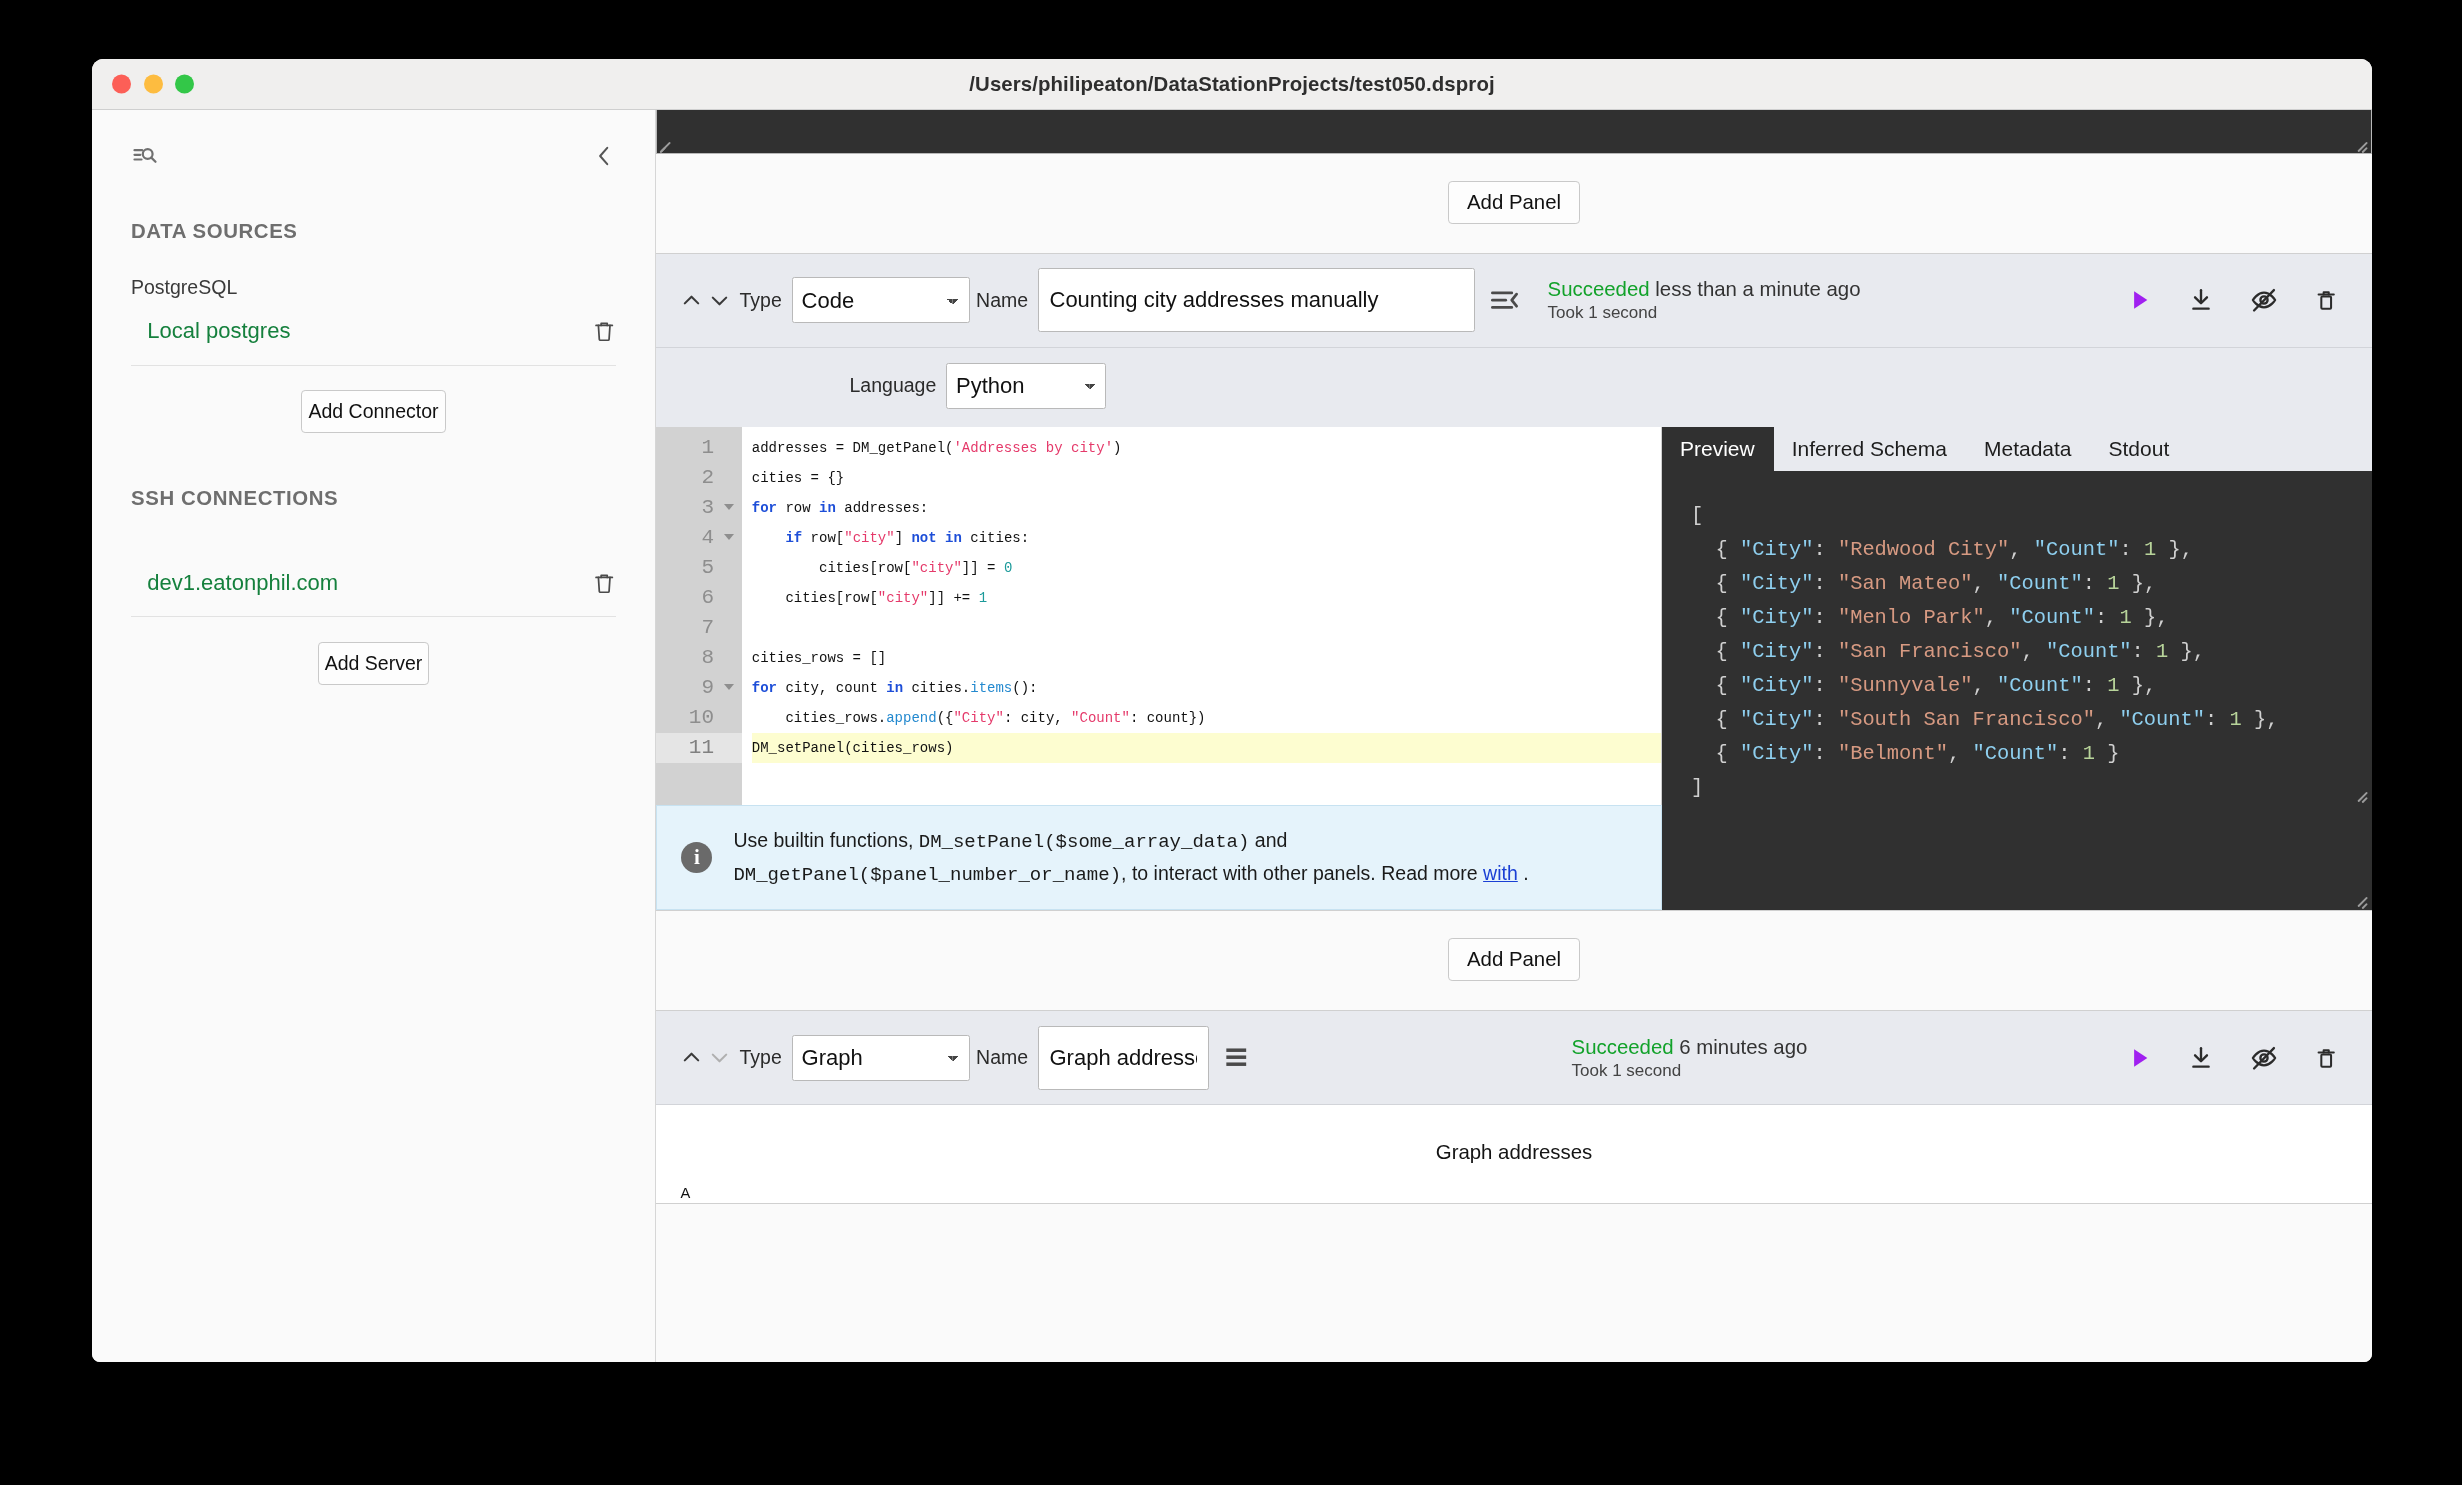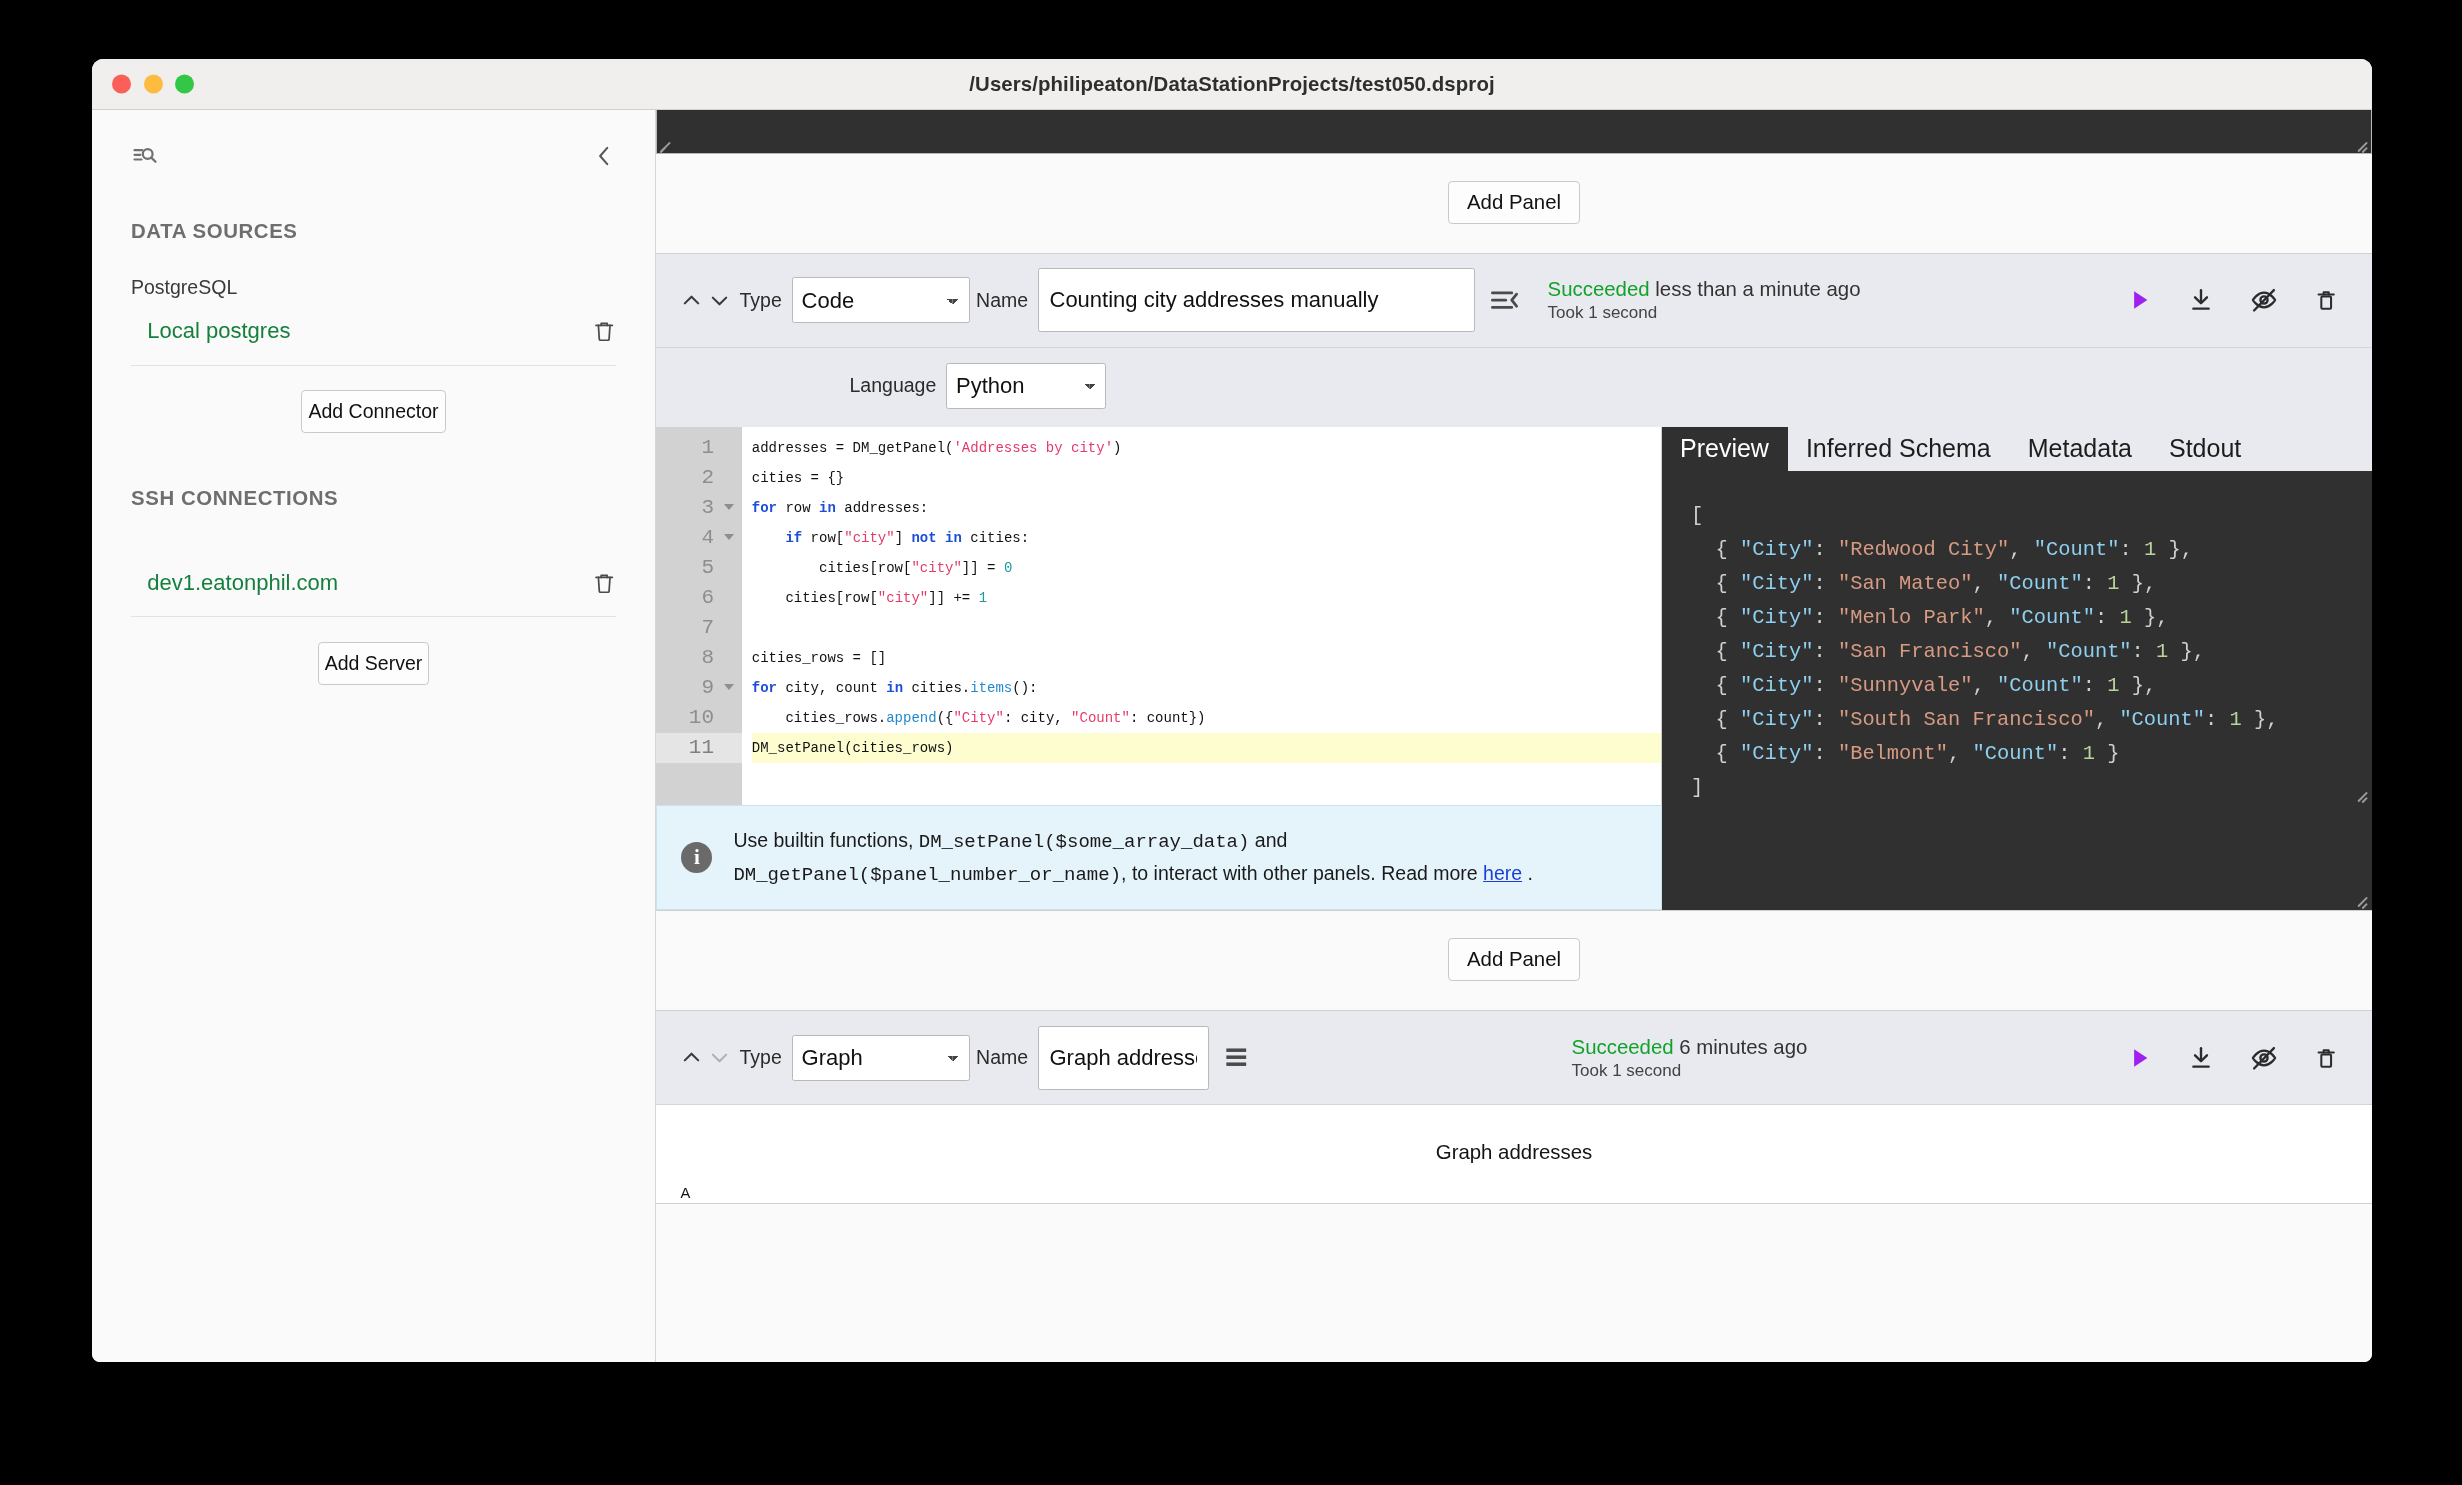--- a/index.html
+++ b/index.html
@@ -188,21 +188,21 @@
   .str { color: #e5396a; }
   .num { color: #1b9a9a; }
   .fn  { color: #2389cf; }
 
   
   .preview-wrap { flex: 1 1 auto; display: flex; flex-direction: column; min-width: 0; background: #303030; position: relative; }
   .tabs { display: flex; background: #e8eaef; height: 44px; align-items: stretch; }
   .tab {
     display: flex; align-items: center;
     padding: 0 18px;
-    font-size: 25px; color: #1d1d1d;
+    font-size: 21px; color: #1d1d1d;
     cursor: pointer;
     border-right: 0.8px solid transparent;
   }
   .tab.active { background: #303030; color: #fff; }
   .preview-body {
     flex: 1 1 auto;
     font-family: "Liberation Mono", monospace;
     font-size: 20.4px; line-height: 34px;
     padding: 28px 0 0 29px;
     color: #d6d6d6;
@@ -443,21 +443,21 @@
                 <span></span>
               </div>
           </div>
         </div>
 
         <div class="code-footer">
           <div class="info-bar">
             <div class="info-circle">i</div>
             <div class="info-text">
               <span>Use builtin functions, </span><code>DM_setPanel($some_array_data)</code><span> and </span><br>
-              <code>DM_getPanel($panel_number_or_name)</code><span>, to interact with other panels. Read more </span> <a href="#">here</a> <span>.</span>
+              <code>DM_getPanel($panel_number_or_name)</code><span>, to interact with other panels. Read more </span> <a href="#">with</a> <span>.</span>
             </div>
           </div>
           <div class="code-footer-right">
             <div class="resize-grip" style="bottom:3.3px;right:3.3px">
                 <span></span>
                 <span></span>
               </div>
           </div>
         </div>
       </div>

